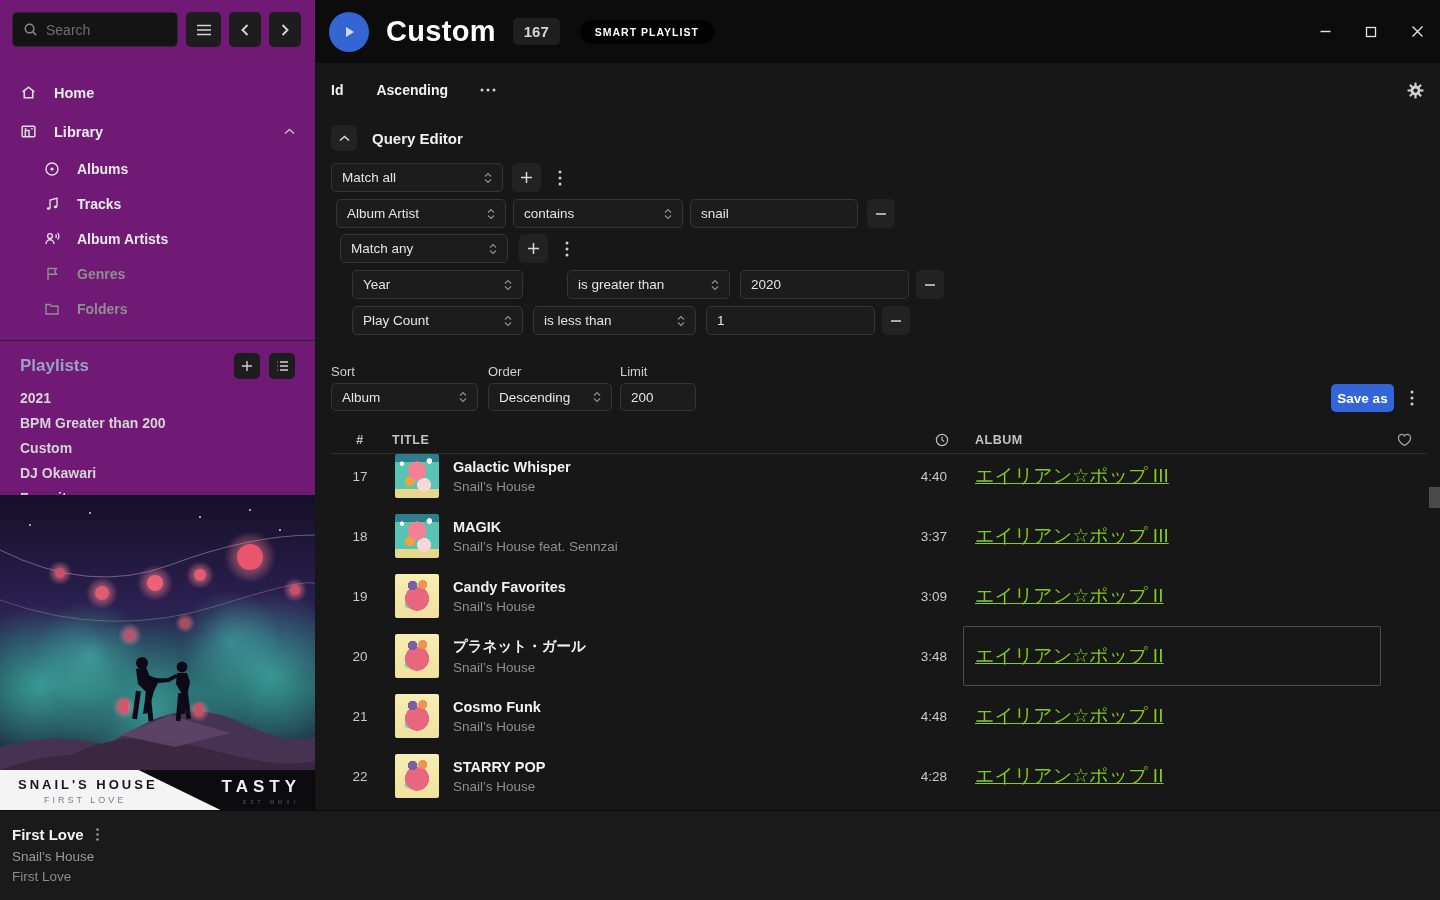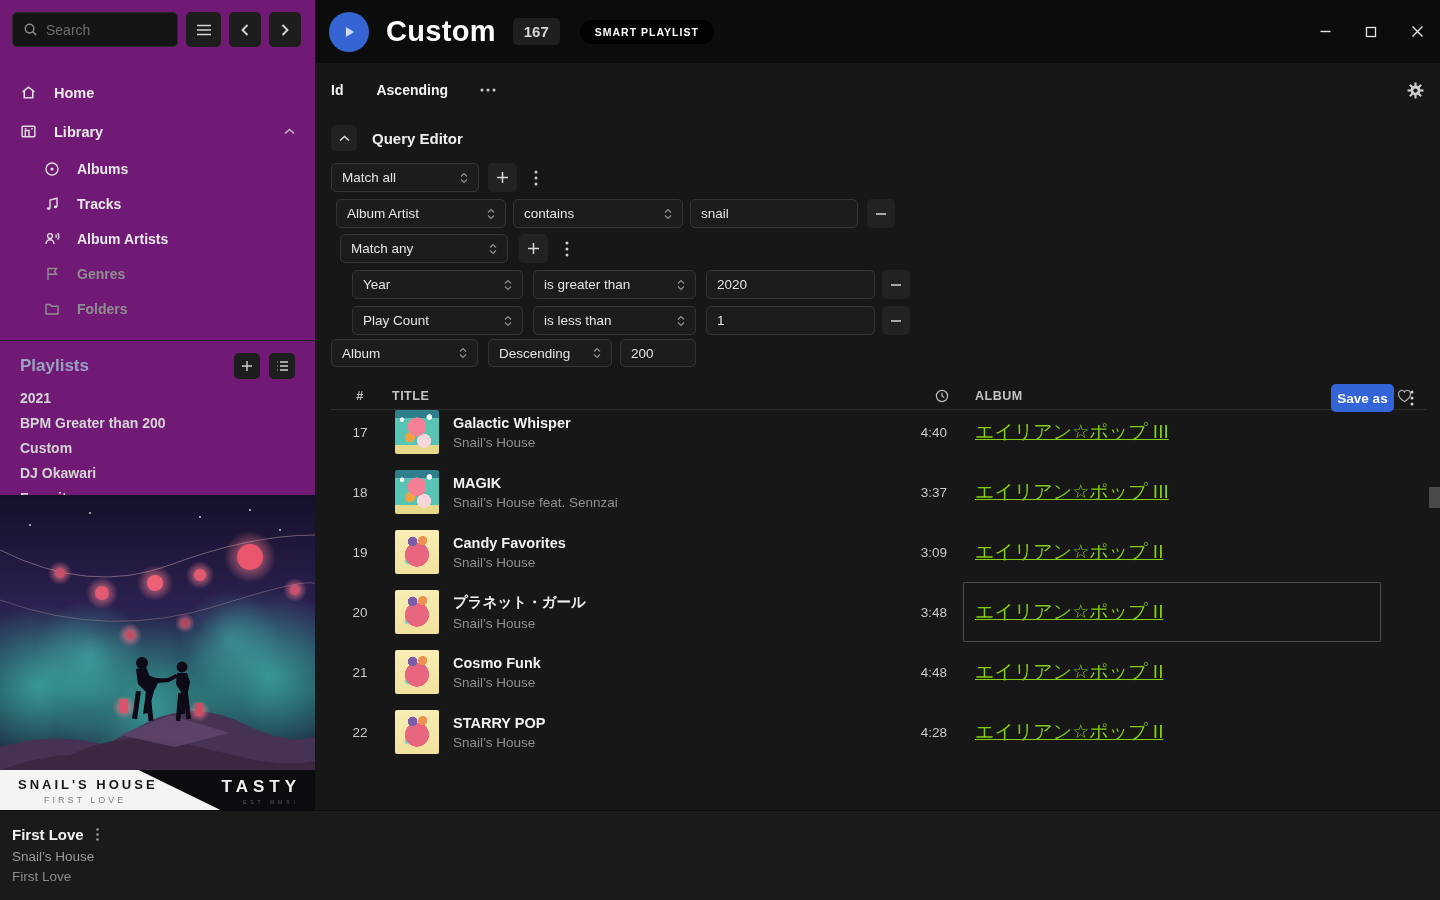--- a/index.html
+++ b/index.html
@@ -406,21 +406,21 @@
         <span class="ico">
             <svg width="11" height="7" viewBox="0 0 11 7" fill="none" stroke="#d9d9d9" stroke-width="1.6">
               <path d="M1 5.5L5.5 1.5 10 5.5"></path>
             </svg>
           </span>
       </button>
       <span class="qe-title">Query Editor</span>
     </div>
 
     <div class="q-row" style="margin-top:12px;">
-      <div class="sel" style="width:148px;">
+      <div class="sel" style="width:172px;">
         <span>Match all</span>
         <span class="ico chev-ud">
             <svg width="8" height="12" viewBox="0 0 8 12" fill="none" stroke="#8f8f8f" stroke-width="1.2">
               <path d="M1 4.5L4 1.5l3 3M1 7.5l3 3 3-3"></path>
             </svg>
           </span>
       </div>
       <button class="btn29">
         <span class="ico">
             <svg width="13" height="13" viewBox="0 0 13 13" stroke="#d9d9d9" stroke-width="1.5">
@@ -495,21 +495,21 @@
 
     <div class="q-row" style="margin-top:7px; margin-left:37px; gap:10px;">
       <div class="sel" style="width:171px;">
         <span>Year</span>
         <span class="ico chev-ud">
             <svg width="8" height="12" viewBox="0 0 8 12" fill="none" stroke="#8f8f8f" stroke-width="1.2">
               <path d="M1 4.5L4 1.5l3 3M1 7.5l3 3 3-3"></path>
             </svg>
           </span>
       </div>
-      <div class="sel" style="width:163px;">
+      <div class="sel" style="width:163px;margin-left:34px;">
         <span>is greater than</span>
         <span class="ico chev-ud">
             <svg width="8" height="12" viewBox="0 0 8 12" fill="none" stroke="#8f8f8f" stroke-width="1.2">
               <path d="M1 4.5L4 1.5l3 3M1 7.5l3 3 3-3"></path>
             </svg>
           </span>
       </div>
       <div class="inp" style="width:169px;">2020</div>
       <button class="btn29" style="width:28px; margin-left:-3px;">
         <span class="ico">
@@ -540,20 +540,25 @@
       <div class="inp" style="width:169px;">1</div>
       <button class="btn29" style="width:28px; margin-left:-3px;">
         <span class="ico">
             <svg width="12" height="12" viewBox="0 0 12 12" stroke="#d9d9d9" stroke-width="1.5">
               <path d="M1 6h10"></path>
             </svg>
           </span>
       </button>
     </div>
 
+    <div class="meta-labels">
+      <span style="width:157px;">Sort</span>
+      <span style="width:132px;">Order</span>
+      <span>Limit</span>
+    </div>
     <div class="meta-row">
       <div class="sel" style="width:147px; height:28px;">
         <span>Album</span>
         <span class="ico chev-ud">
             <svg width="8" height="12" viewBox="0 0 8 12" fill="none" stroke="#8f8f8f" stroke-width="1.2">
               <path d="M1 4.5L4 1.5l3 3M1 7.5l3 3 3-3"></path>
             </svg>
           </span>
       </div>
       <div class="sel" style="width:124px; height:28px; margin-left:10px;">

